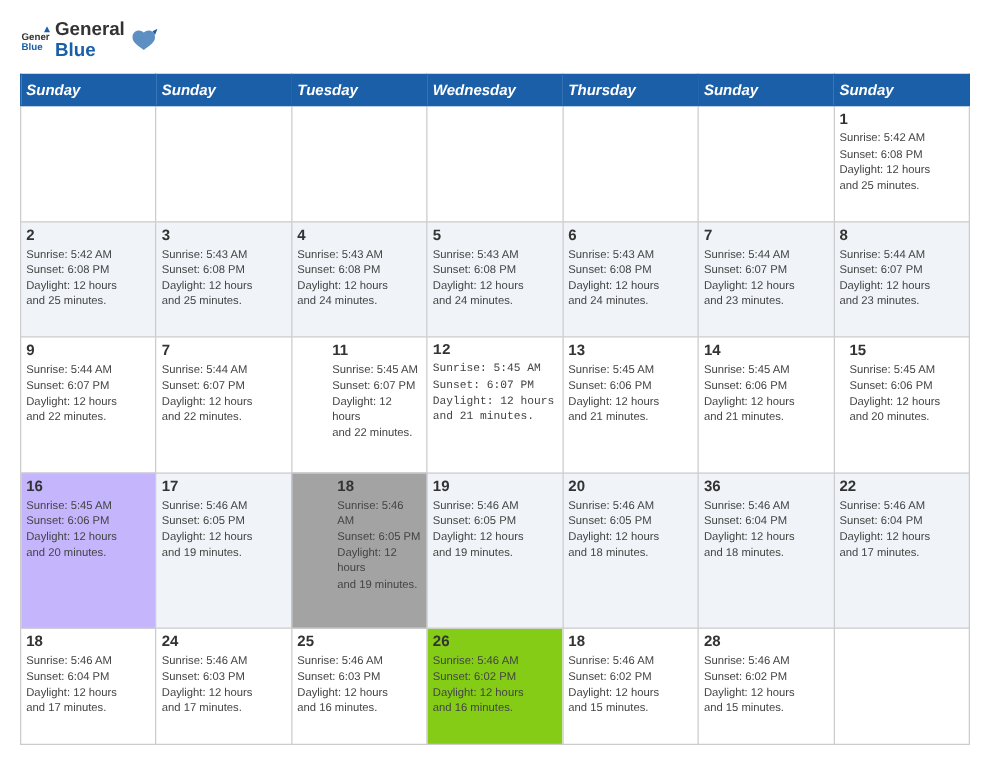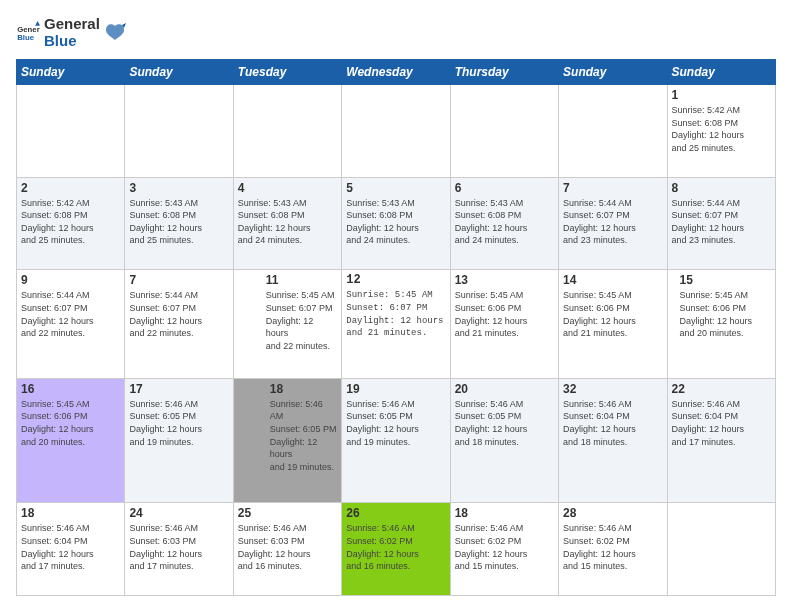--- a/index.html
+++ b/index.html
@@ -287,21 +287,21 @@
 and 19 minutes.</div>
           </td>
           <td style="background: rgb(240, 244, 248);">
             <span class="day-num">20</span>
             <div class="day-info" style="white-space: pre-line;">Sunrise: 5:46 AM
 Sunset: 6:05 PM
 Daylight: 12 hours
 and 18 minutes.</div>
           </td>
           <td style="background: rgb(240, 244, 248);">
-            <span class="day-num">32</span>
+            <span class="day-num">36</span>
             <div class="day-info" style="white-space: pre-line;">Sunrise: 5:46 AM
 Sunset: 6:04 PM
 Daylight: 12 hours
 and 18 minutes.</div>
           </td>
           <td style="background: rgb(240, 244, 248);">
             <span class="day-num">22</span>
             <div class="day-info" style="white-space: pre-line;">Sunrise: 5:46 AM
 Sunset: 6:04 PM
 Daylight: 12 hours

